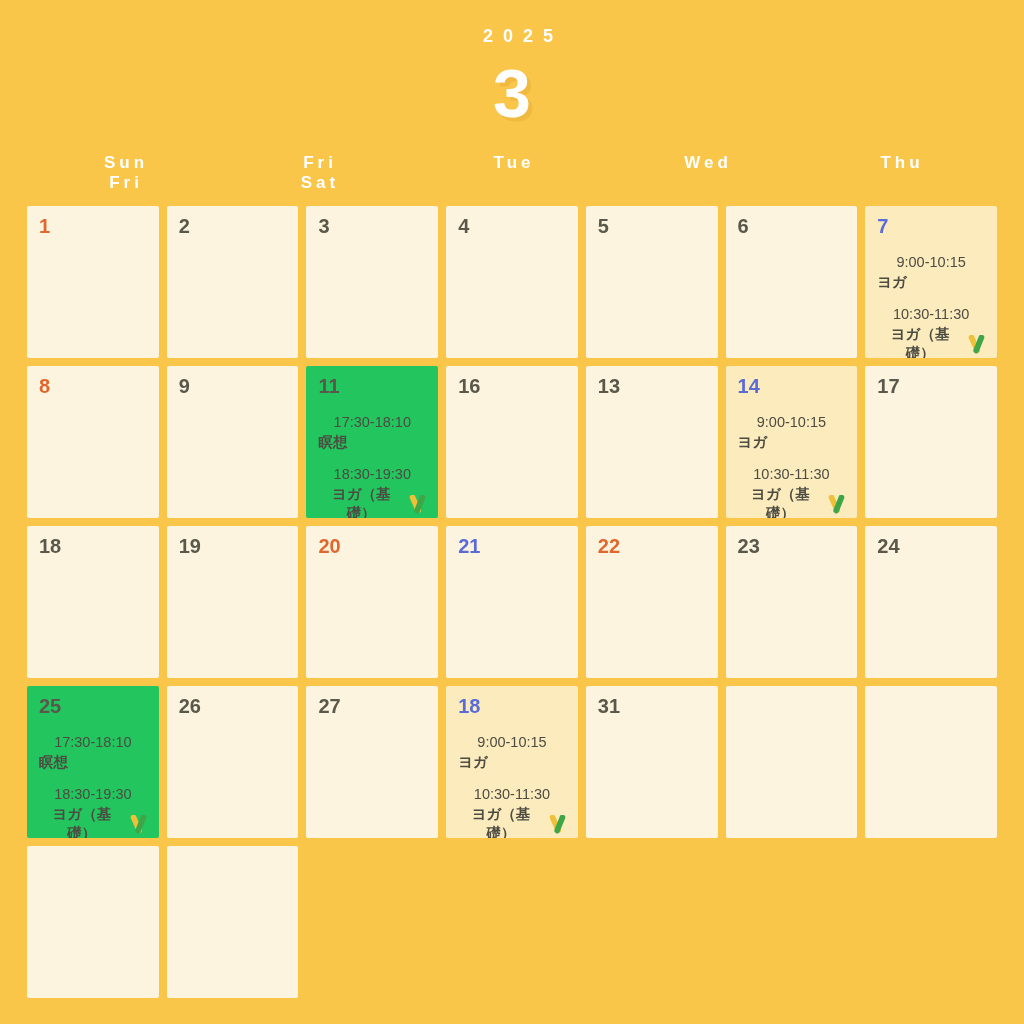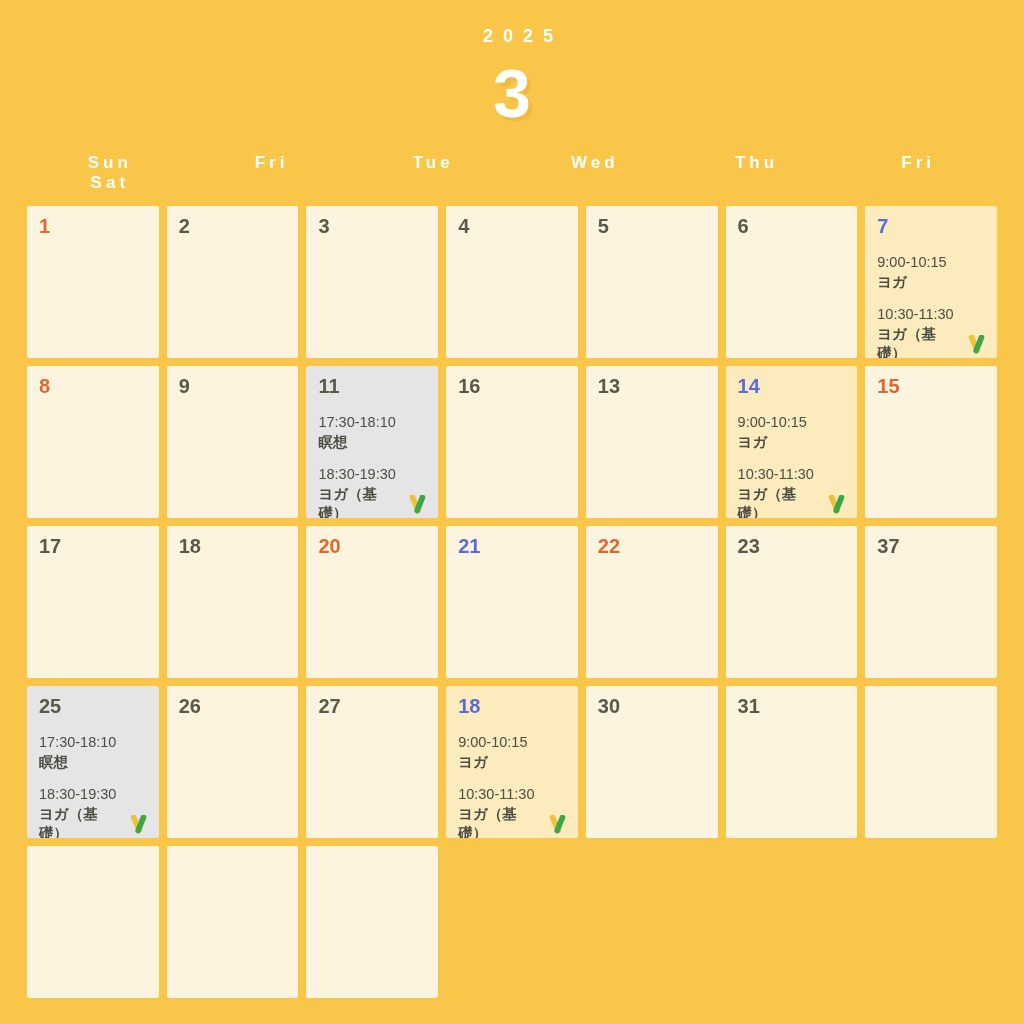--- a/index.html
+++ b/index.html
@@ -12,42 +12,42 @@
   .year{
     color:#FFFFFF;font-weight:bold;font-size:18px;letter-spacing:10px;
     text-indent:10px;
     padding-left:12px;
   }
   .month{
     color:#FFFFFF;font-weight:bold;font-size:68px;line-height:1;margin-top:12px;
     text-shadow:4px 4px 0 rgba(233,176,58,0.6);
   }
   .weekdays{
-    display:grid;grid-template-columns:repeat(6,1fr);
+    display:grid;grid-template-columns:repeat(5,1fr);
     width:970px;margin:26px auto 0;
   }
   .weekday{
     text-align:center;color:#FFFFFF;font-weight:bold;font-size:17px;
     letter-spacing:4px;text-indent:4px;
   }
   .grid{
     display:grid;grid-template-columns:repeat(7,1fr);grid-auto-rows:152px;
     gap:8px;width:970px;margin:13px auto 0;
   }
   .cell{
     background:#FCF4DF;border-radius:2px;box-sizing:border-box;
     padding:10px 12px;overflow:hidden;
   }
   .cell.hl-yellow{background:#FBEBBD;}
-  .cell.hl-green{background:#e5e5e5;}
+  .cell.hl-green{background:#22c55e;}
   .date{font-size:20px;font-weight:bold;color:#59584A;line-height:1;}
   .date.sunday,.date.holiday{color:#E0682F;}
   .date.saturday{color:#5A6BD8;}
   .events{margin-top:17px;}
-  .event{font-size:14.5px;color:#4D4C42;line-height:1.35;}
+  .event{font-size:14.5px;color:#4D4C42;line-height:1.35;text-align:center;}
   .event + .event{margin-top:13px;}
   .event .name{display:flex;align-items:center;gap:5px;font-weight:bold;}
   .beginner-svg{flex:0 0 auto;display:inline-block;}
 </style>
 </head>
 <body>
 
 <div class="header">
   <div class="year">2025</div>
   <div class="month">3</div>
@@ -151,42 +151,42 @@
             <span>ヨガ（基礎）</span>
             <svg viewBox="0 0 24 26" width="17" height="19" class="beginner-svg">
               <path d="M5 3 L13 21" stroke="#EFC13A" stroke-width="8" stroke-linecap="round" fill="none"></path>
               <path d="M19 3 L11.5 21.5" stroke="#3FA648" stroke-width="8" stroke-linecap="round" fill="none"></path>
             </svg>
           </div>
         </div>
       </div>
     </div>
     <div class="cell">
-      <div class="date sunday">15</div>
-    </div>
-    <div class="cell">
       <div class="date default">17</div>
     </div>
     <div class="cell">
       <div class="date default">18</div>
     </div>
     <div class="cell">
+      <div class="date default">19</div>
+    </div>
+    <div class="cell">
       <div class="date holiday">20</div>
     </div>
     <div class="cell">
       <div class="date saturday">21</div>
     </div>
     <div class="cell">
       <div class="date sunday">22</div>
     </div>
     <div class="cell">
       <div class="date default">23</div>
     </div>
     <div class="cell">
-      <div class="date default">37</div>
+      <div class="date default">24</div>
     </div>
     <div class="cell hl-green">
       <div class="date default">25</div>
       <div class="events">
         <div class="event">
           <div class="time">17:30-18:10</div>
           <div class="name">
             <span>瞑想</span>
           </div>
         </div>
@@ -223,22 +223,19 @@
             <span>ヨガ（基礎）</span>
             <svg viewBox="0 0 24 26" width="17" height="19" class="beginner-svg">
               <path d="M5 3 L13 21" stroke="#EFC13A" stroke-width="8" stroke-linecap="round" fill="none"></path>
               <path d="M19 3 L11.5 21.5" stroke="#3FA648" stroke-width="8" stroke-linecap="round" fill="none"></path>
             </svg>
           </div>
         </div>
       </div>
     </div>
     <div class="cell">
-      <div class="date default">30</div>
-    </div>
-    <div class="cell">
       <div class="date default">31</div>
     </div>
     <div class="cell"></div>
     <div class="cell"></div>
     <div class="cell"></div>
     <div class="cell"></div>
   </div>
 
 </body></html>

